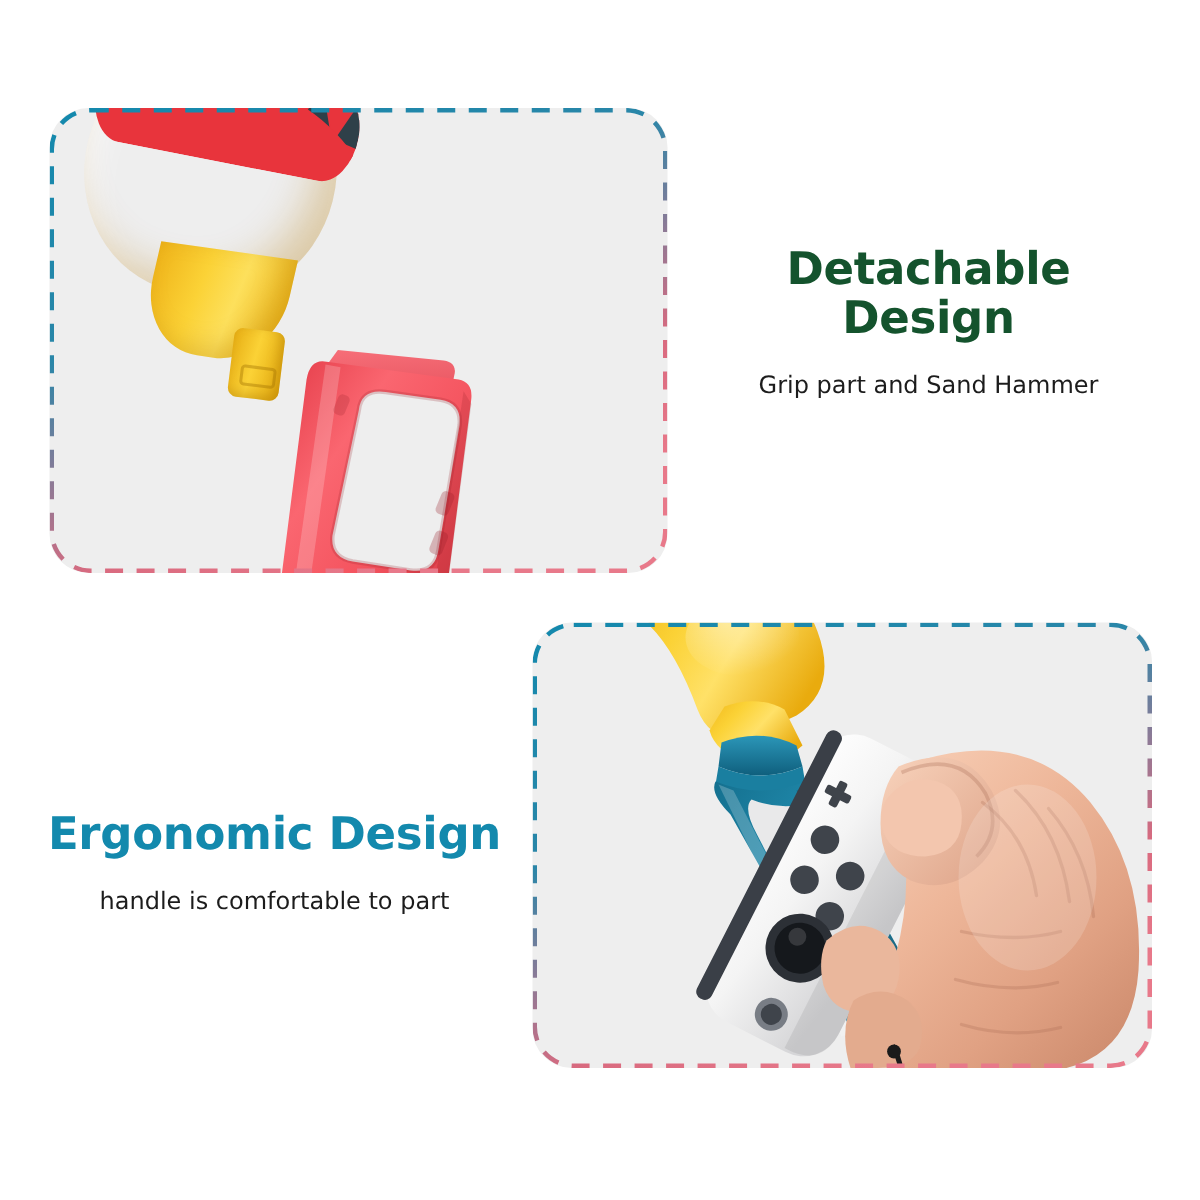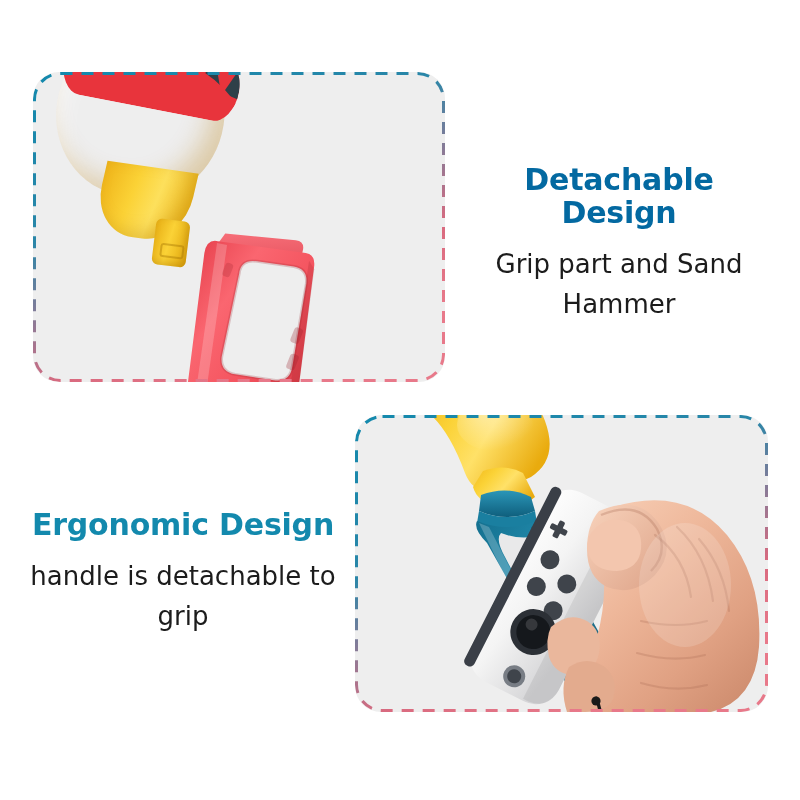--- a/index.html
+++ b/index.html
@@ -55,38 +55,38 @@
     position: absolute;
     text-align: center;
   }
   .heading {
     font-size: 30px;
     font-weight: 700;
     letter-spacing: -0.2px;
     line-height: 1.1;
     margin: 0 0 16px 0;
   }
-  .heading.pink  { color: #0369a1; text-align: center; }
+  .heading.pink  { color: #14532d; text-align: center; }
   .heading.teal  { color: #1389ad; }
   .body-text {
-    font-size: 26px;
+    font-size: 16px;
     color: #1c1c1c;
     line-height: 1.52;
     margin: 4px;
     font-weight: 400;
   }
 
   #text-detachable {
     left: 462px;
     top: 163px;
     width: 314px;
   }
   #text-ergonomic {
     left: 22px;
-    top: 508px;
+    top: 540px;
     width: 322px;
     text-align: center;
   }
 
   
   .art { position: absolute; }
 
   
   #maraca-head {
     left: -6px;
@@ -282,21 +282,21 @@
   </svg>
 </div>
 
 <div class="text-block" id="text-detachable">
   <h2 class="heading pink">Detachable Design</h2>
   <p class="body-text">Grip part and Sand Hammer</p>
 </div>
 
 <div class="text-block" id="text-ergonomic">
   <h2 class="heading teal">Ergonomic Design</h2>
-  <p class="body-text">handle is detachable to grip</p>
+  <p class="body-text">handle is comfortable to part</p>
 </div>
 
 <div class="panel" id="panel-ergonomic">
   <div class="panel-inner">
 
     <svg id="p2-art" width="413" height="297" viewBox="0 0 413 297">
       <defs>
         <linearGradient id="yel2" x1="0" y1="0" x2="1" y2="0.6">
           <stop offset="0%" stop-color="#f0b81c"></stop>
           <stop offset="30%" stop-color="#fbd236"></stop>

